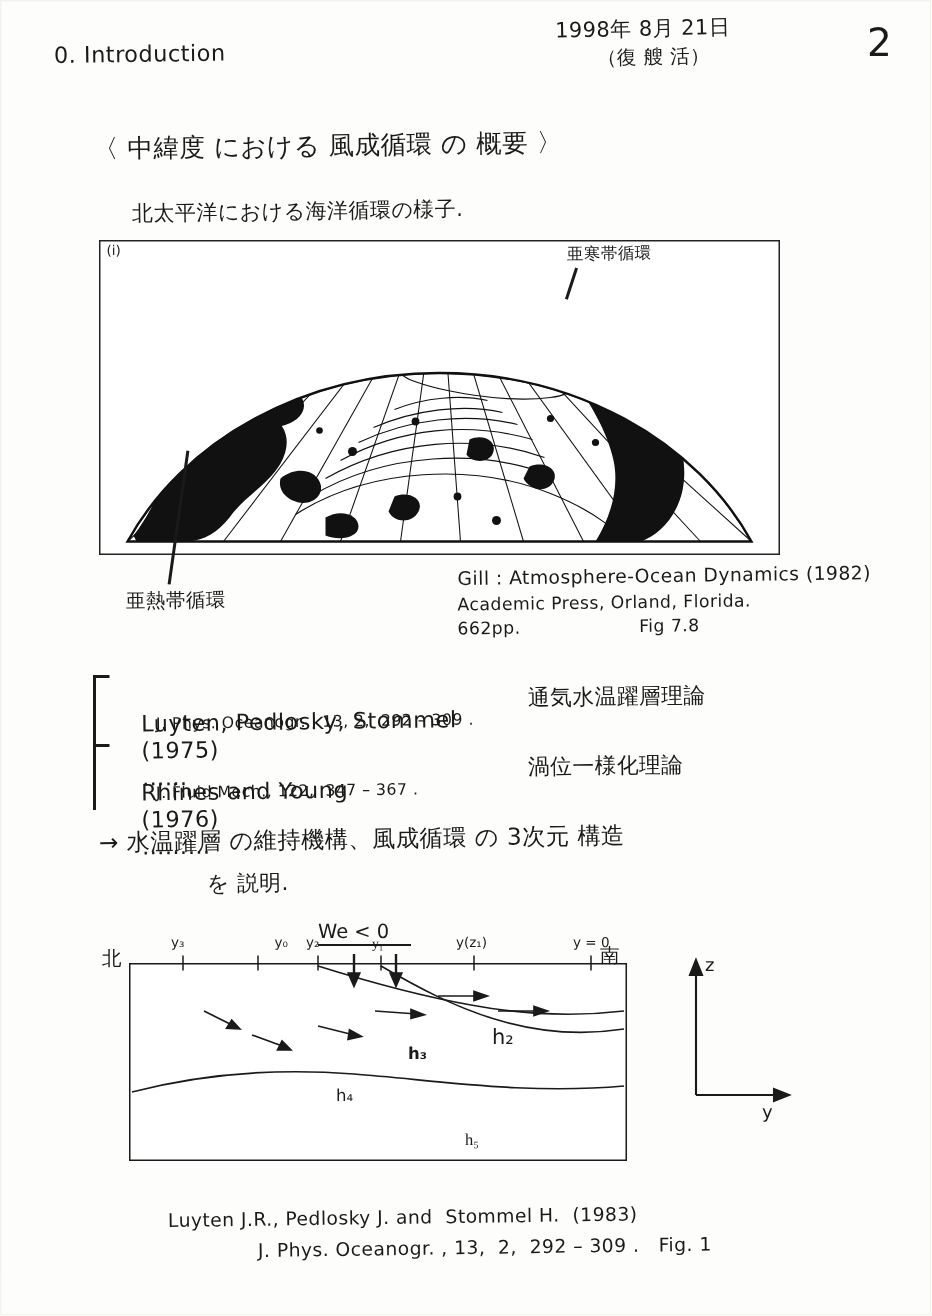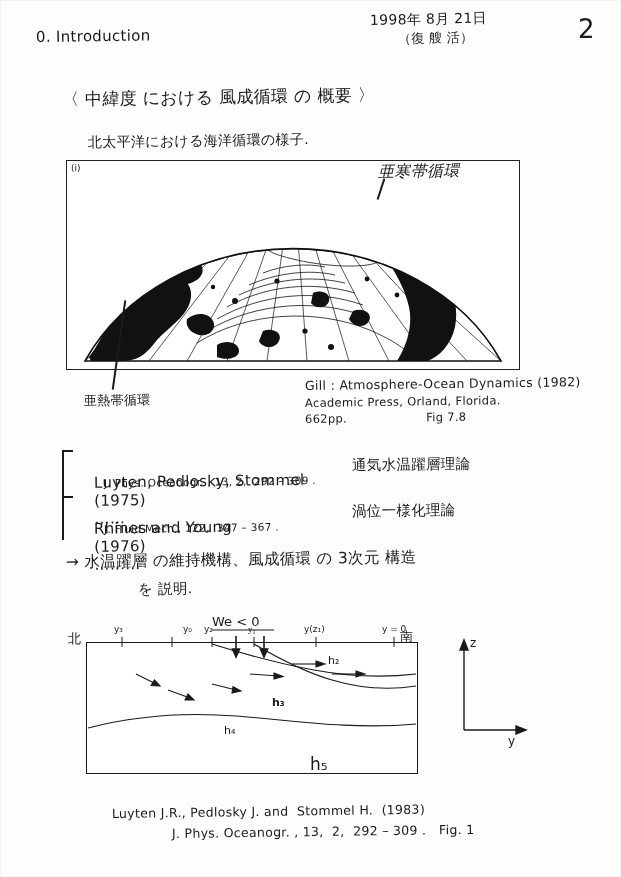--- a/index.html
+++ b/index.html
@@ -59,21 +59,21 @@
     border: 1.5px solid #222;
     background: #fff;
     overflow: hidden;
   }
   #figure1 .fig-label {
     position: absolute; left: 4px; top: 2px;
     font-size: 9px; color: #222;
   }
   .globe-svg { position: absolute; left: 0; top: 0; }
 
-  #label-subarctic { left: 378px; top: 162px; font-size: 16px; z-index: 5; font-style: italic;}
+  #label-subarctic { left: 378px; top: 162px; font-size: 11px; z-index: 5;}
   #label-subtropical { left: 84px; top: 392px; font-size: 13px; text-align: right; }
   .arrow-line { position: absolute; background: #1a1a1a; }
 
   #ref-gill-1 { left: 305px; top: 378px; font-size: 12.5px; }
   #ref-gill-2 { left: 305px; top: 396px; font-size: 11.5px; }
   #ref-gill-3 { left: 305px; top: 412px; font-size: 11.5px; }
 
   
   #ref-lps-title { left: 74px; top: 456px; font-size: 15px; }
   #ref-lps-sub  { left: 104px; top: 477px; font-size: 10.5px; }
@@ -293,22 +293,22 @@
     <div class="f2t" style="left:406px; top:24px; font-size:12px;">z</div>
     <div class="f2t" style="left:444px; top:122px; font-size:12px;">y</div>
 
     <div class="f2t" style="left:50px; top:12px; font-size:9px;">y₃</div>
     <div class="f2t" style="left:100px; top:12px; font-size:9px;margin-left:19px;">y₀</div>
     <div class="f2t" style="left:140px; top:12px; font-size:9px;">y₂</div>
     <div class="f2t" style="left:184px; top:12px; font-size:9px;font-family:Liberation Serif, serif;">y₁</div>
     <div class="f2t" style="left:240px; top:12px; font-size:9px;">y(z₁)</div>
     <div class="f2t" style="left:318px; top:12px; font-size:9px;">y = 0</div>
 
-    <div class="f2t" style="left:264px; top:42px; font-size:11px;">h₂</div>
+    <div class="f2t" style="left:264px; top:72px; font-size:14px;">h₂</div>
     <div class="f2t" style="left:208px; top:84px; font-size:11px;font-weight:bold;">h₃</div>
     <div class="f2t" style="left:160px; top:112px; font-size:11px;">h₄</div>
-    <div class="f2t" style="left:246px; top:142px; font-size:17px;">h₅</div>
+    <div class="f2t" style="left:246px; top:142px; font-size:11px;font-family:Liberation Serif, serif;">h₅</div>
   </div>
 
   <div class="hw slant3" id="figure2-caption-1">Luyten J.R., Pedlosky J. and  Stommel H.  (1983)</div>
   <div class="hw slant3" id="figure2-caption-2">J. Phys. Oceanogr. , 13,  2,  292 – 309 .   Fig. 1</div>
 
 </div>
 
 </body></html>

